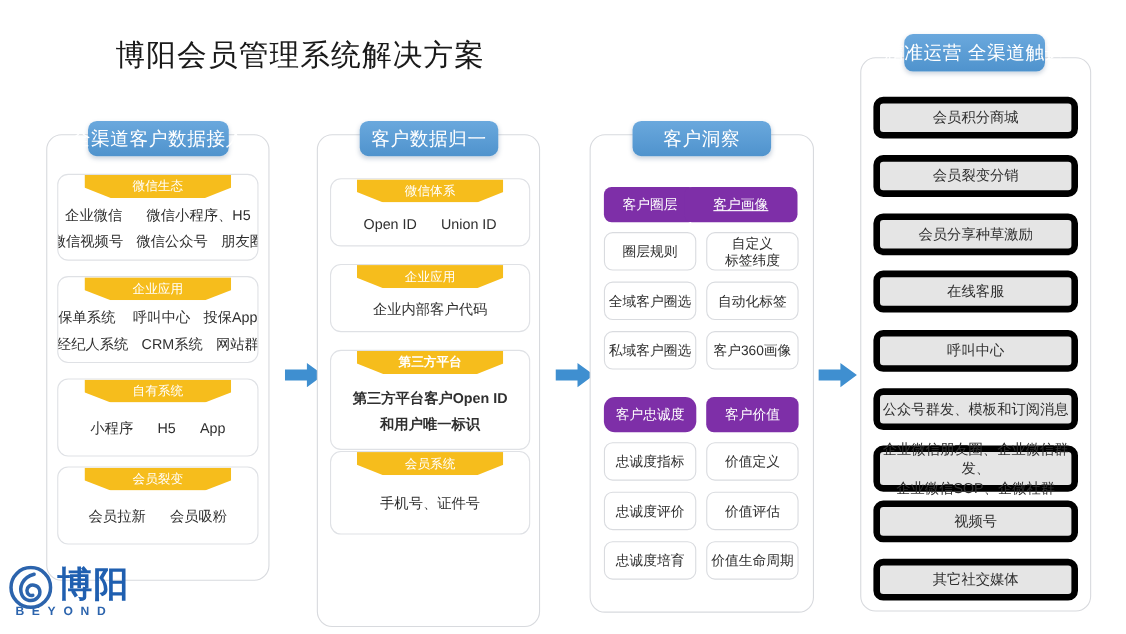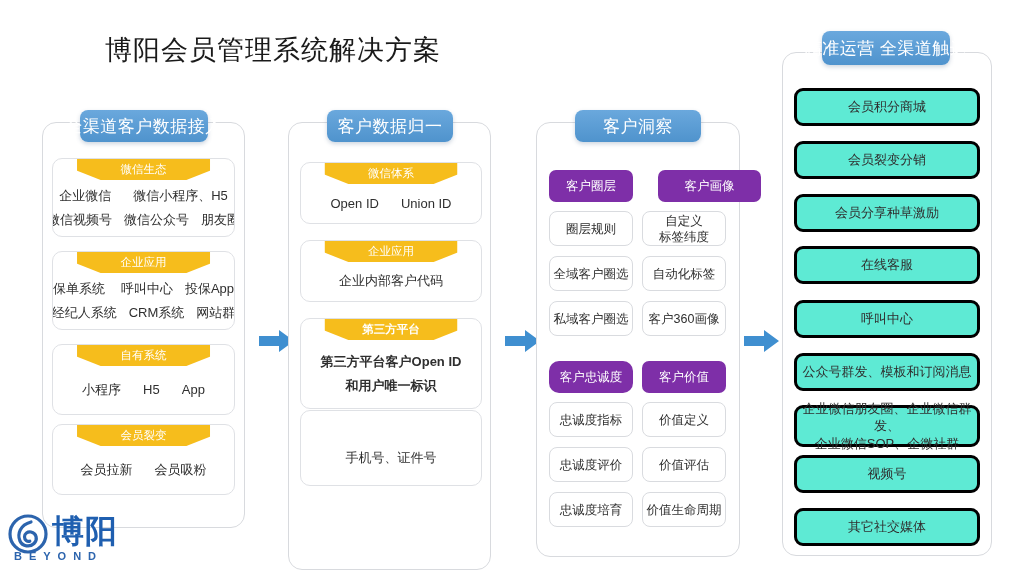--- a/index.html
+++ b/index.html
@@ -128,23 +128,23 @@
     justify-content: center;
     text-align: center;
     line-height: 1.28;
     box-sizing: border-box;
     white-space: pre-line;
   }
 
   
   .orow {
     position: absolute;
-    border: 3px solid #000000;
+    border: 6px solid #000000;
     border-radius: 9px;
-    background: #5eead4;
+    background: #e5e5e5;
     color: #2f2f2f;
     font-size: 13px;
     display: flex;
     align-items: center;
     justify-content: center;
     text-align: center;
     line-height: 1.35;
     box-sizing: border-box;
     white-space: pre-line;
   }
@@ -284,36 +284,37 @@
       <div class="yline">
         <span>第三方平台客户Open  ID</span>
       </div>
       <div class="yline">
         <span>和用户唯一标识</span>
       </div>
     </div>
   </div>
 
   <div class="ycard" style="left:300px; top:410px; width:182px; height:76px;">
+    <div class="ybanner">会员系统</div>
     <div class="ylines">
       <div class="yline">
         <span>手机号、证件号</span>
       </div>
     </div>
   </div>
 
   <svg class="arrow" style="left:505px; top:329px;" width="36" height="24" viewBox="0 0 36 24">
     <path d="M0 7 H20 V1 L35 12 L20 23 V17 H0 Z" fill="#3f8fd0"></path>
   </svg>
 
   <div class="panel" style="left:536px; top:122px; width:204px; height:435px;"></div>
   <div class="panel-badge" style="left:575px; top:110px; width:126px; height:32px;">客户洞察</div>
 
   <div class="pcard" style="left:549px; top:170px; width:84px; height:32px;">客户圈层</div>
-  <div class="pcard" style="left:658px; top:170px; width:103px; height:32px;">客户画像</div>
+  <div class="pcard" style="left:622px; top:170px; width:103px; height:32px;text-decoration:underline;">客户画像</div>
 
   <div class="pill" style="left:549px; top:211px; width:84px; height:35px;">圈层规则</div>
   <div class="pill" style="left:642px; top:211px; width:84px; height:35px;">自定义
 标签纬度</div>
 
   <div class="pill" style="left:549px; top:256px; width:84px; height:35px;">全域客户圈选</div>
   <div class="pill" style="left:642px; top:256px; width:84px; height:35px;">自动化标签</div>
 
   <div class="pill" style="left:549px; top:301px; width:84px; height:35px;">私域客户圈选</div>
   <div class="pill" style="left:642px; top:301px; width:84px; height:35px;">客户360画像</div>

